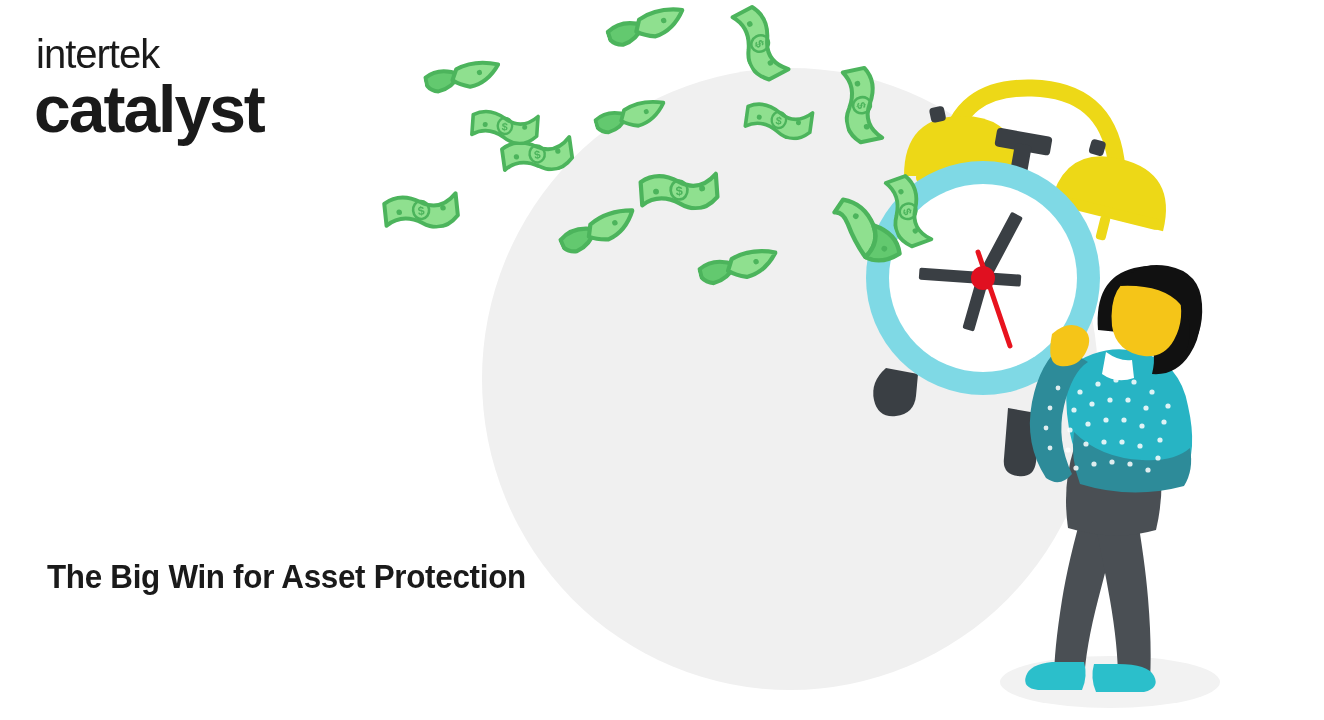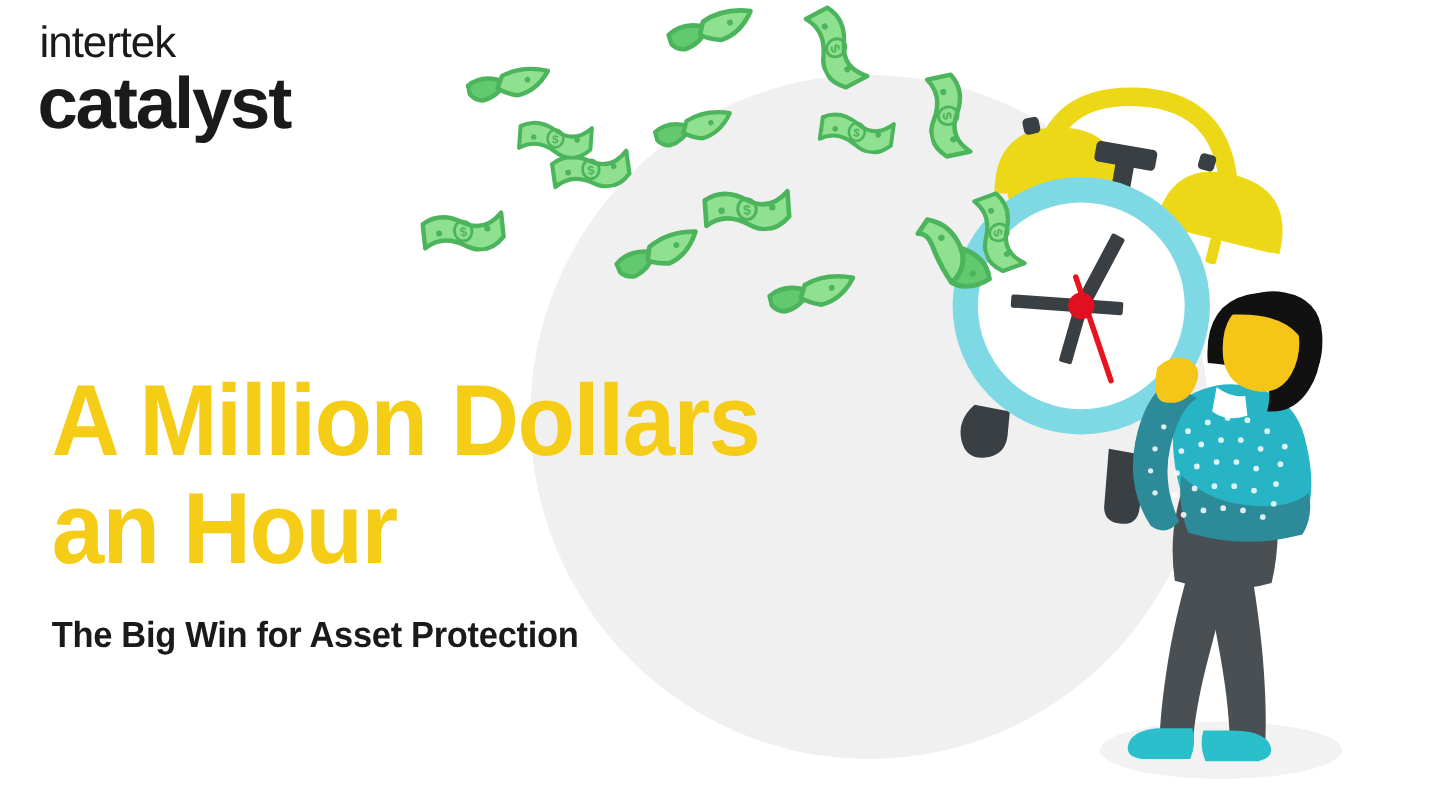--- a/index.html
+++ b/index.html
@@ -26,21 +26,21 @@
     width: 616px;
     height: 622px;
     border-radius: 50%;
     background: #f0f0f0;
   }
 
   
   #logo {
     position: absolute;
     left: 34px;
-    top: 16px;
+    top: 32px;
     width: 300px;
     height: 116px;
     text-decoration: underline;
   }
   #logo svg { display: block; }
 
   
   #headline {
     position: absolute;
     left: 47px;
@@ -332,20 +332,16 @@
       </div>
     </div>
 
   <div id="logo">
     <svg width="300" height="116" viewBox="0 0 300 116" xmlns="http://www.w3.org/2000/svg">
       <text x="2" y="36" font-family="'Liberation Sans', sans-serif" font-size="40" letter-spacing="-1" fill="#1a1a1a">intertek</text>
       <text x="0" y="100" font-family="'Liberation Sans', sans-serif" font-size="66" font-weight="bold" letter-spacing="-2" fill="#1a1a1a">catalyst</text>
     </svg>
   </div>
 
-  <div id="headline">
-    <div class="headline-line" style="color: rgb(245, 204, 22);">A Million Dollars</div>
-    <div class="headline-line" style="color: rgb(245, 204, 22);">an Hour</div>
-  </div>
 
   <div id="subtitle" style="color: rgb(26, 26, 26);">The Big Win for Asset Protection</div>
 
 </div>
 
 </body></html>

